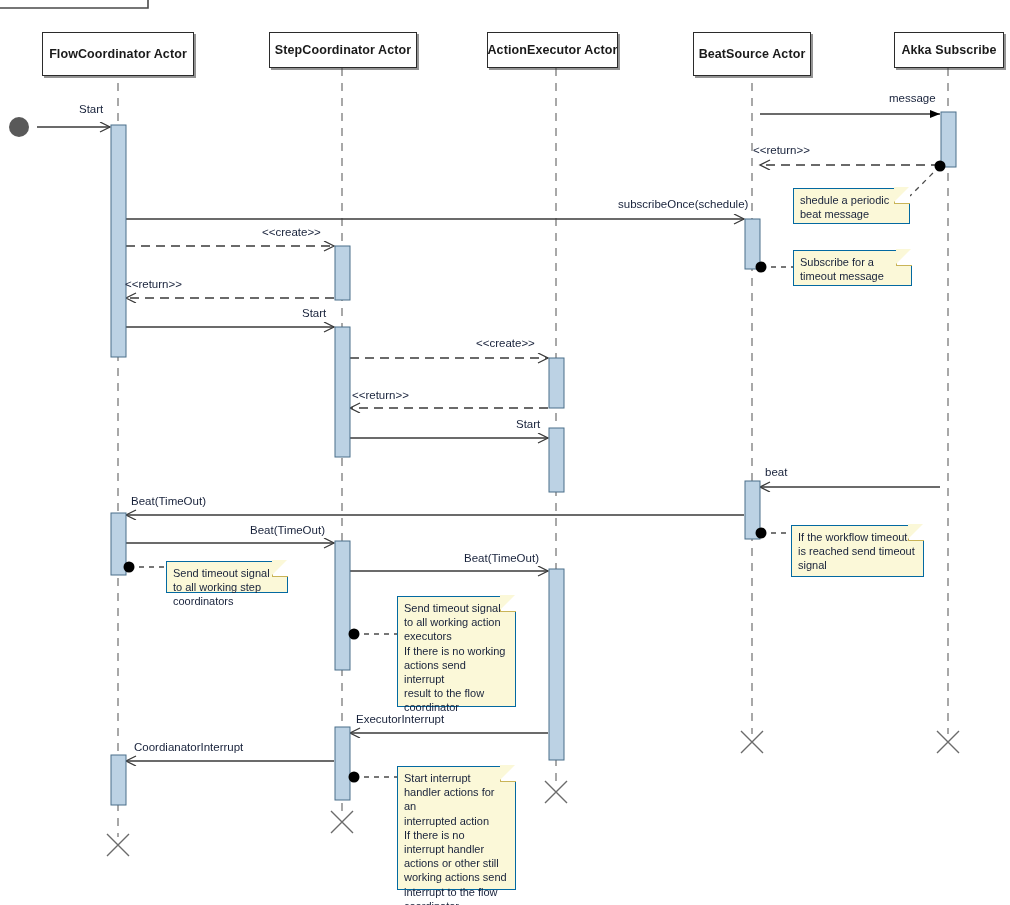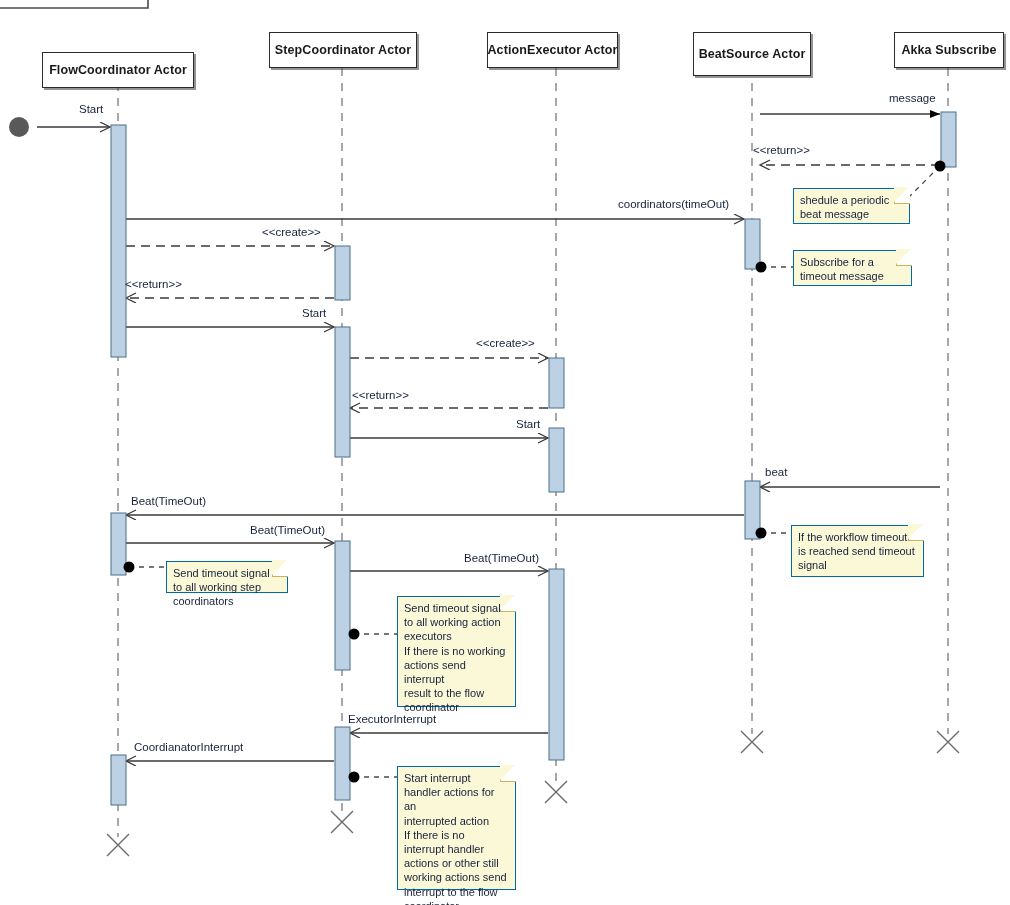--- a/index.html
+++ b/index.html
@@ -127,52 +127,52 @@
         <path d="M545,781 L567,803 M567,781 L545,803" stroke="#6b6b6b" stroke-width="1.4" fill="none"></path>
         <path d="M331,811 L353,833 M353,811 L331,833" stroke="#6b6b6b" stroke-width="1.4" fill="none"></path>
         <path d="M107,834 L129,856 M129,834 L107,856" stroke="#6b6b6b" stroke-width="1.4" fill="none"></path>
       </g>
     <g id="startmarker-layer">
         <circle cx="19" cy="127" r="10" fill="#595959"></circle>
       </g>
   </svg>
 
   <div id="heads">
-      <div class="lifeline-head" style="left: 42px; top: 32px; width: 152px; height: 36px; margin-top: 20px;">
+      <div class="lifeline-head" style="left: 42px; top: 32px; width: 152px; height: 44px;">
         <span>FlowCoordinator Actor</span>
       </div>
       <div class="lifeline-head" style="left: 269px; top: 32px; width: 148px; height: 36px;">
         <span>StepCoordinator Actor</span>
       </div>
       <div class="lifeline-head" style="left: 487px; top: 32px; width: 131px; height: 36px;">
         <span>ActionExecutor Actor</span>
       </div>
       <div class="lifeline-head" style="left: 693px; top: 32px; width: 118px; height: 44px;">
         <span>BeatSource Actor</span>
       </div>
       <div class="lifeline-head" style="left: 894px; top: 32px; width: 110px; height: 36px;">
         <span>Akka Subscribe</span>
       </div>
     </div>
   <div id="labels">
       <div class="msg-label" style="left: 79px; top: 103px;">Start</div>
       <div class="msg-label" style="left: 889px; top: 92px;">message</div>
       <div class="msg-label" style="left: 753px; top: 144px;">&lt;&lt;return&gt;&gt;</div>
-      <div class="msg-label" style="left: 618px; top: 198px;">coordinators(timeOut)</div>
+      <div class="msg-label" style="left: 618px; top: 198px;">subscribeOnce(schedule)</div>
       <div class="msg-label" style="left: 262px; top: 226px;">&lt;&lt;create&gt;&gt;</div>
       <div class="msg-label" style="left: 125px; top: 278px;">&lt;&lt;return&gt;&gt;</div>
       <div class="msg-label" style="left: 302px; top: 307px;">Start</div>
       <div class="msg-label" style="left: 476px; top: 337px;">&lt;&lt;create&gt;&gt;</div>
       <div class="msg-label" style="left: 352px; top: 389px;">&lt;&lt;return&gt;&gt;</div>
       <div class="msg-label" style="left: 516px; top: 418px;">Start</div>
       <div class="msg-label" style="left: 765px; top: 466px;">beat</div>
       <div class="msg-label" style="left: 131px; top: 495px;">Beat(TimeOut)</div>
       <div class="msg-label" style="left: 250px; top: 524px;">Beat(TimeOut)</div>
       <div class="msg-label" style="left: 464px; top: 552px;">Beat(TimeOut)</div>
-      <div class="msg-label" style="left: 348px; top: 713px;">ExecutorInterrupt</div>
+      <div class="msg-label" style="left: 356px; top: 713px;">ExecutorInterrupt</div>
       <div class="msg-label" style="left: 134px; top: 741px;">CoordianatorInterrupt</div>
     </div>
   <div id="notes">
       <div class="note" style="left: 793px; top: 188px; width: 117px; height: 36px;"><span class="fold"></span><span>shedule a periodic
 beat message</span></div>
       <div class="note" style="left: 793px; top: 250px; width: 119px; height: 36px;"><span class="fold"></span><span>Subscribe for a
 timeout message</span></div>
       <div class="note" style="left: 791px; top: 525px; width: 133px; height: 52px;"><span class="fold"></span><span>If the workflow timeout
 is reached send timeout
 signal</span></div>

